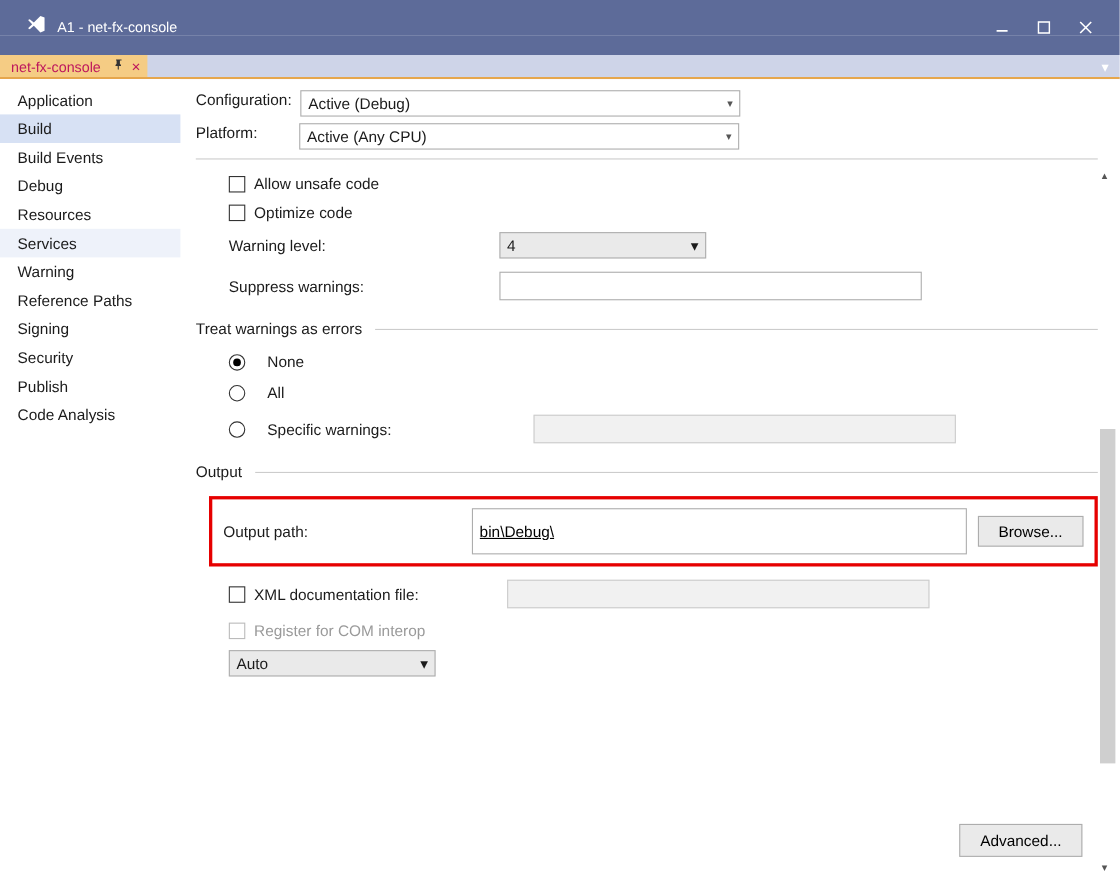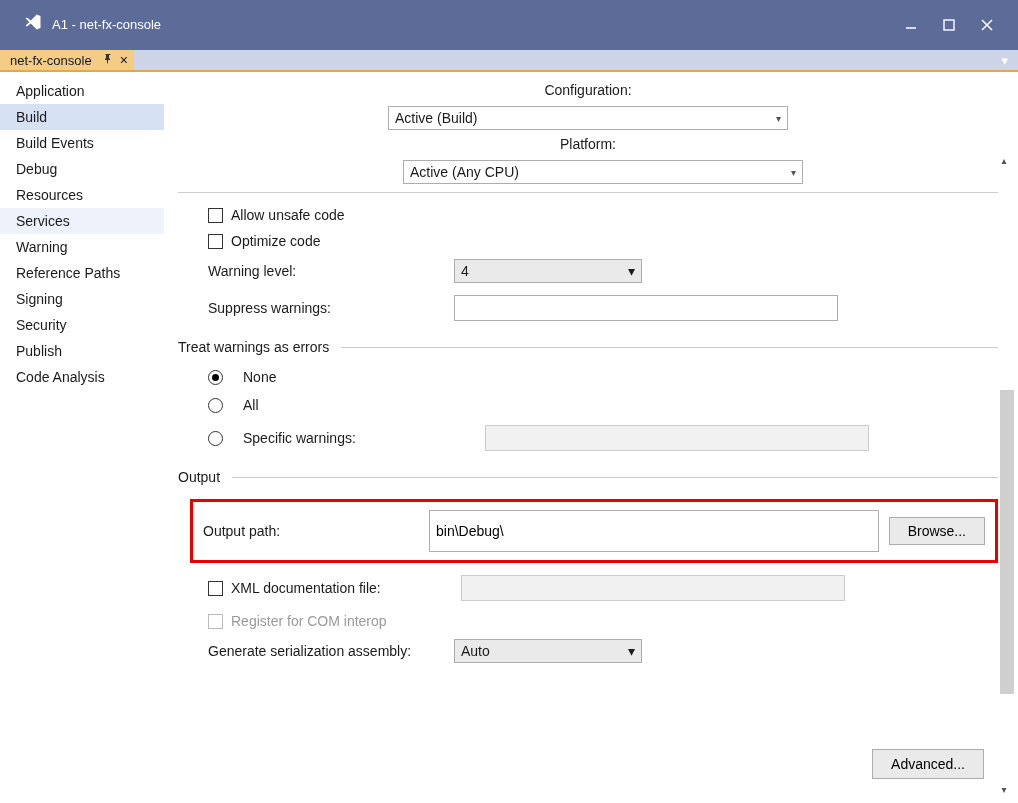--- a/index.html
+++ b/index.html
@@ -7,35 +7,35 @@
   
   .titlebar { height: 32px; background: #5d6b99; display: flex; align-items: flex-end; padding: 0 24px; color: #fff; }
   .titlebar .vs-logo { width: 20px; height: 20px; margin-right: 8px; display:flex; align-items:center; }
   .titlebar .title { font-size: 13px; color: #fff; }
   .titlebar .win-buttons { margin-left: auto; display: flex; gap: 24px; }
   .titlebar .win-btn { width: 14px; height: 14px; display:flex; align-items:center; justify-content:center; color:#fff; cursor:pointer; }
   
   .cmdbar { height: 18px; background: #5d6b99; }
   
   .tabstrip { height: 22px; background: #ced4e8; display: flex; align-items: stretch; border-bottom: 2px solid #e6a64c; }
-  .tab { background: #f5cc84; display: flex; align-items: center; padding: 0 6px 0 10px; font-size: 13px; color:#0f172a; }
+  .tab { background: #f5cc84; display: flex; align-items: center; padding: 0 6px 0 10px; font-size: 13px; color:#be185d; }
   .tab .pin { margin-left: 10px; }
   .tab .close { margin-left: 6px; font-size: 14px; line-height:1; }
   .tabstrip .dropdown { margin-left: auto; padding: 0 10px; display:flex; align-items:center; color:#fff; }
   
   .workspace { display: flex; height: calc(803px - 32px - 18px - 22px); background:#fff; position:relative; }
   
   .sidebar { width: 164px; background: #fff; padding-top: 6px; }
   .sidebar .item { padding: 5px 16px; font-size: 14px; cursor:pointer; }
   .sidebar .item.selected { background: #d7e1f4; }
   .sidebar .item.hover { background: #eef2fa; }
   
   .content { flex: 1; padding: 10px 20px 20px 14px; overflow: hidden; position:relative; }
   
-  .cfg-row { display: flex; align-items: center; gap: 8px; margin-bottom: 6px; flex-direction: column; }
+  .cfg-row { display: flex; gap: 8px; margin-bottom: 6px; }
   .cfg-row label { font-size: 14px; }
   .cfg-row .select { border: 1px solid #adadad; background: #fff; font-size: 14px; padding: 3px 6px; display:flex; align-items:center; justify-content:space-between; }
   .select .chev { font-size:10px; color:#555; margin-left:auto; }
   
   .hr { border: none; border-top: 1px solid #ccc; margin: 8px 0 14px 0; }
   
   .section-body { padding-left: 30px; }
   
   .chk-row { display:flex; align-items:center; gap:8px; margin-bottom:10px; font-size:14px; }
   .chk { width:15px; height:15px; border:1px solid #333; background:#fff; display:inline-block; }
@@ -50,21 +50,21 @@
   .input-select { border:1px solid #adadad; padding:3px 6px; font-size:14px; background:#eaeaea; display:flex; align-items:center; justify-content:space-between; }
   .input-text { border:1px solid #adadad; padding:4px 6px; font-size:14px; background:#fff; }
   .input-text.disabled { background:#f1f1f1; border-color:#ccc; }
   
   .radio-row { display:flex; align-items:center; gap:20px; margin-bottom:12px; font-size:14px; }
   .radio { width:15px; height:15px; border:1px solid #333; border-radius:50%; display:inline-flex; align-items:center; justify-content:center; }
   .radio .dot { width:7px; height:7px; background:#000; border-radius:50%; }
   
   .highlight-box { border:3px solid #e60000; padding:8px 10px; margin-bottom:12px; display:flex; align-items:center; }
   .highlight-box .lbl { width: 226px; font-size:14px; }
-  .highlight-box input { flex:1; border:1px solid #adadad; padding:12px 6px; font-size:14px; }
+  .highlight-box input { flex:1; border:1px solid #adadad; padding:12px 6px; font-size:14px;text-decoration:underline; }
   .highlight-box .btn { margin-left:10px; border:1px solid #adadad; background:#eaeaea; padding:5px 18px; font-size:14px; cursor:pointer; }
   
   .bottom-btn { position:absolute; right:34px; bottom:24px; border:1px solid #adadad; background:#eaeaea; padding:6px 18px; font-size:14px; cursor:pointer; }
   
   .scroll-arrow { position:absolute; right:6px; width:16px; height:16px; display:flex; align-items:center; justify-content:center; font-size:10px; color:#555; }
   .scroll-arrow.up { top:80px; }
   .scroll-arrow.down { bottom:6px; }
   .scroll-thumb { position:absolute; right:4px; top:318px; width:14px; height:304px; background:#cfcfcf; }
   
   .disabled-text { color:#9a9a9a; }
@@ -125,21 +125,21 @@
     <div class="item">Signing</div>
     <div class="item">Security</div>
     <div class="item">Publish</div>
     <div class="item">Code Analysis</div>
   </div>
 
   <div class="content">
     <div class="cfg-row">
       <label>Configuration:</label>
       <div class="select" style="width:400px">
-        <span>Active (Build)</span>
+        <span>Active (Debug)</span>
         <span class="chev">▾</span>
       </div>
     </div>
     <div class="cfg-row">
       <label>Platform:</label>
       <div class="select" style="width:400px; margin-left:30px">
         <span>Active (Any CPU)</span>
         <span class="chev">▾</span>
       </div>
     </div>
@@ -209,21 +209,20 @@
       <div class="field-row">
         <span class="chk"></span>
         <span class="lbl" style="width:230px; margin-left:8px">XML documentation file:</span>
         <input class="input-text disabled" style="width: 384px;" value="">
       </div>
       <div class="chk-row">
         <span class="chk disabled"></span>
         <span class="disabled-text">Register for COM interop</span>
       </div>
       <div class="field-row">
-        <span class="lbl">Generate serialization assembly:</span>
         <div class="input-select" style="width:188px">
           <span>Auto</span>
           <span class="chev">▾</span>
         </div>
       </div>
     </div>
 
     <button class="bottom-btn">Advanced...</button>
 
     <span class="scroll-arrow up">▴</span>

